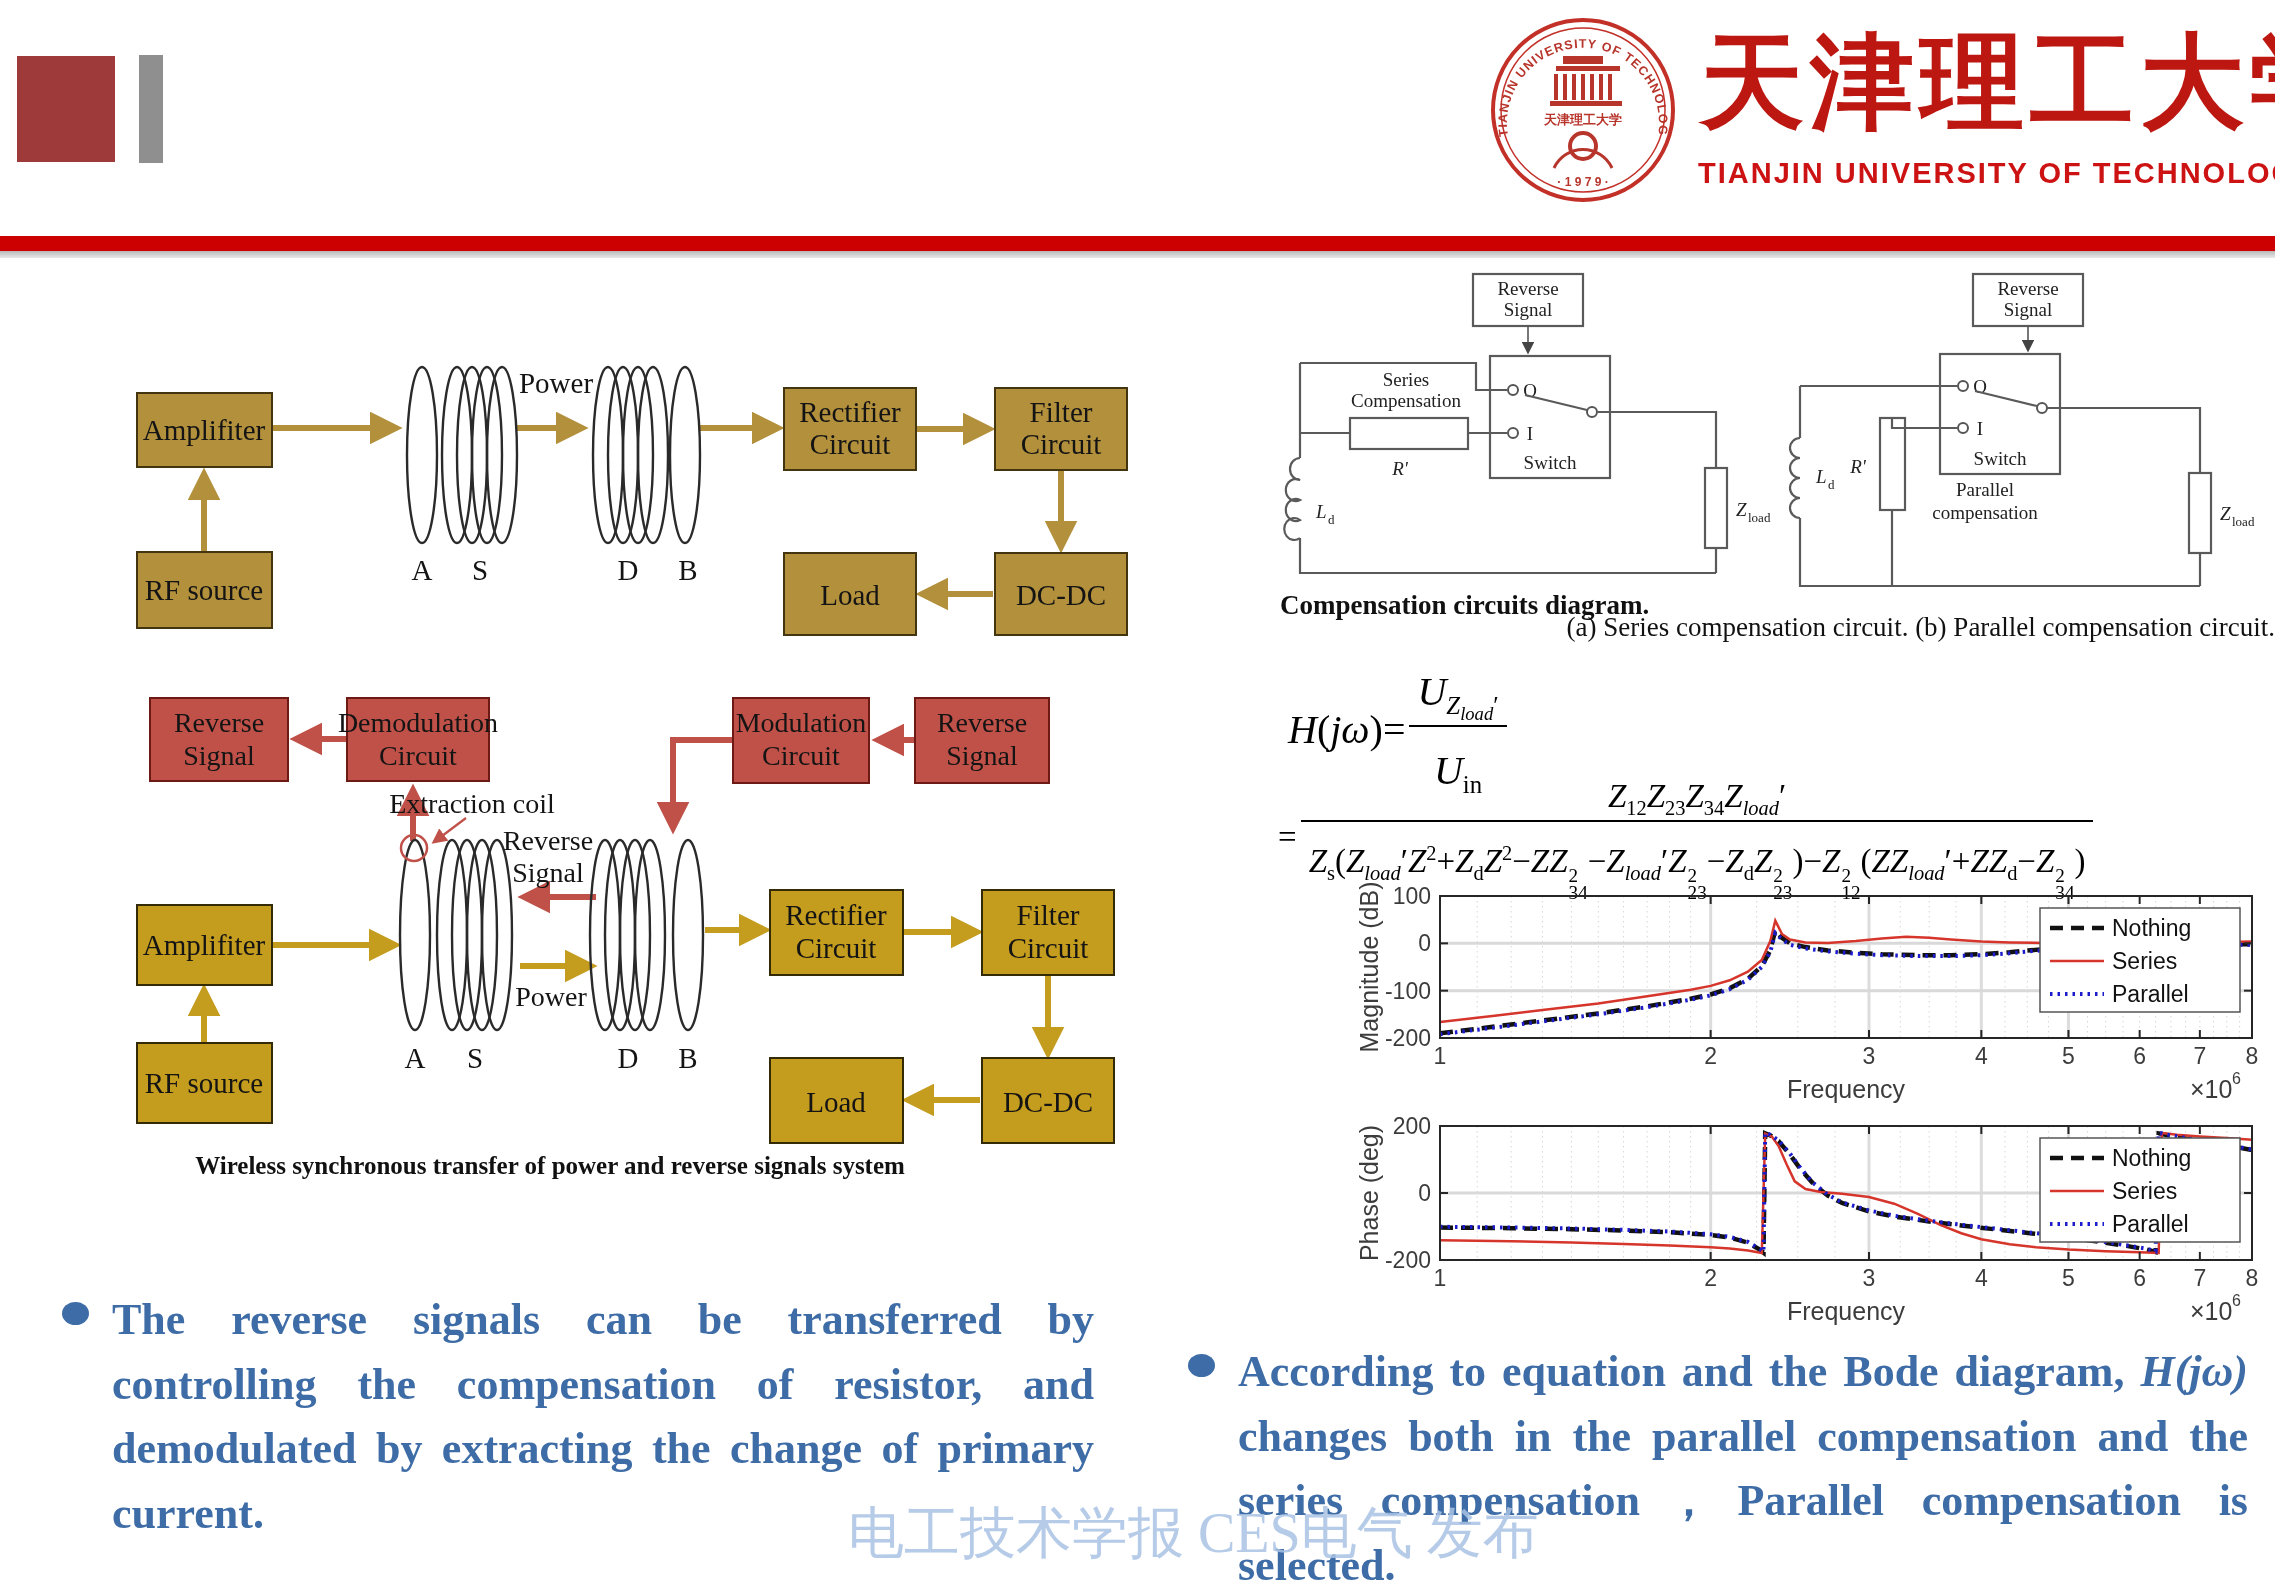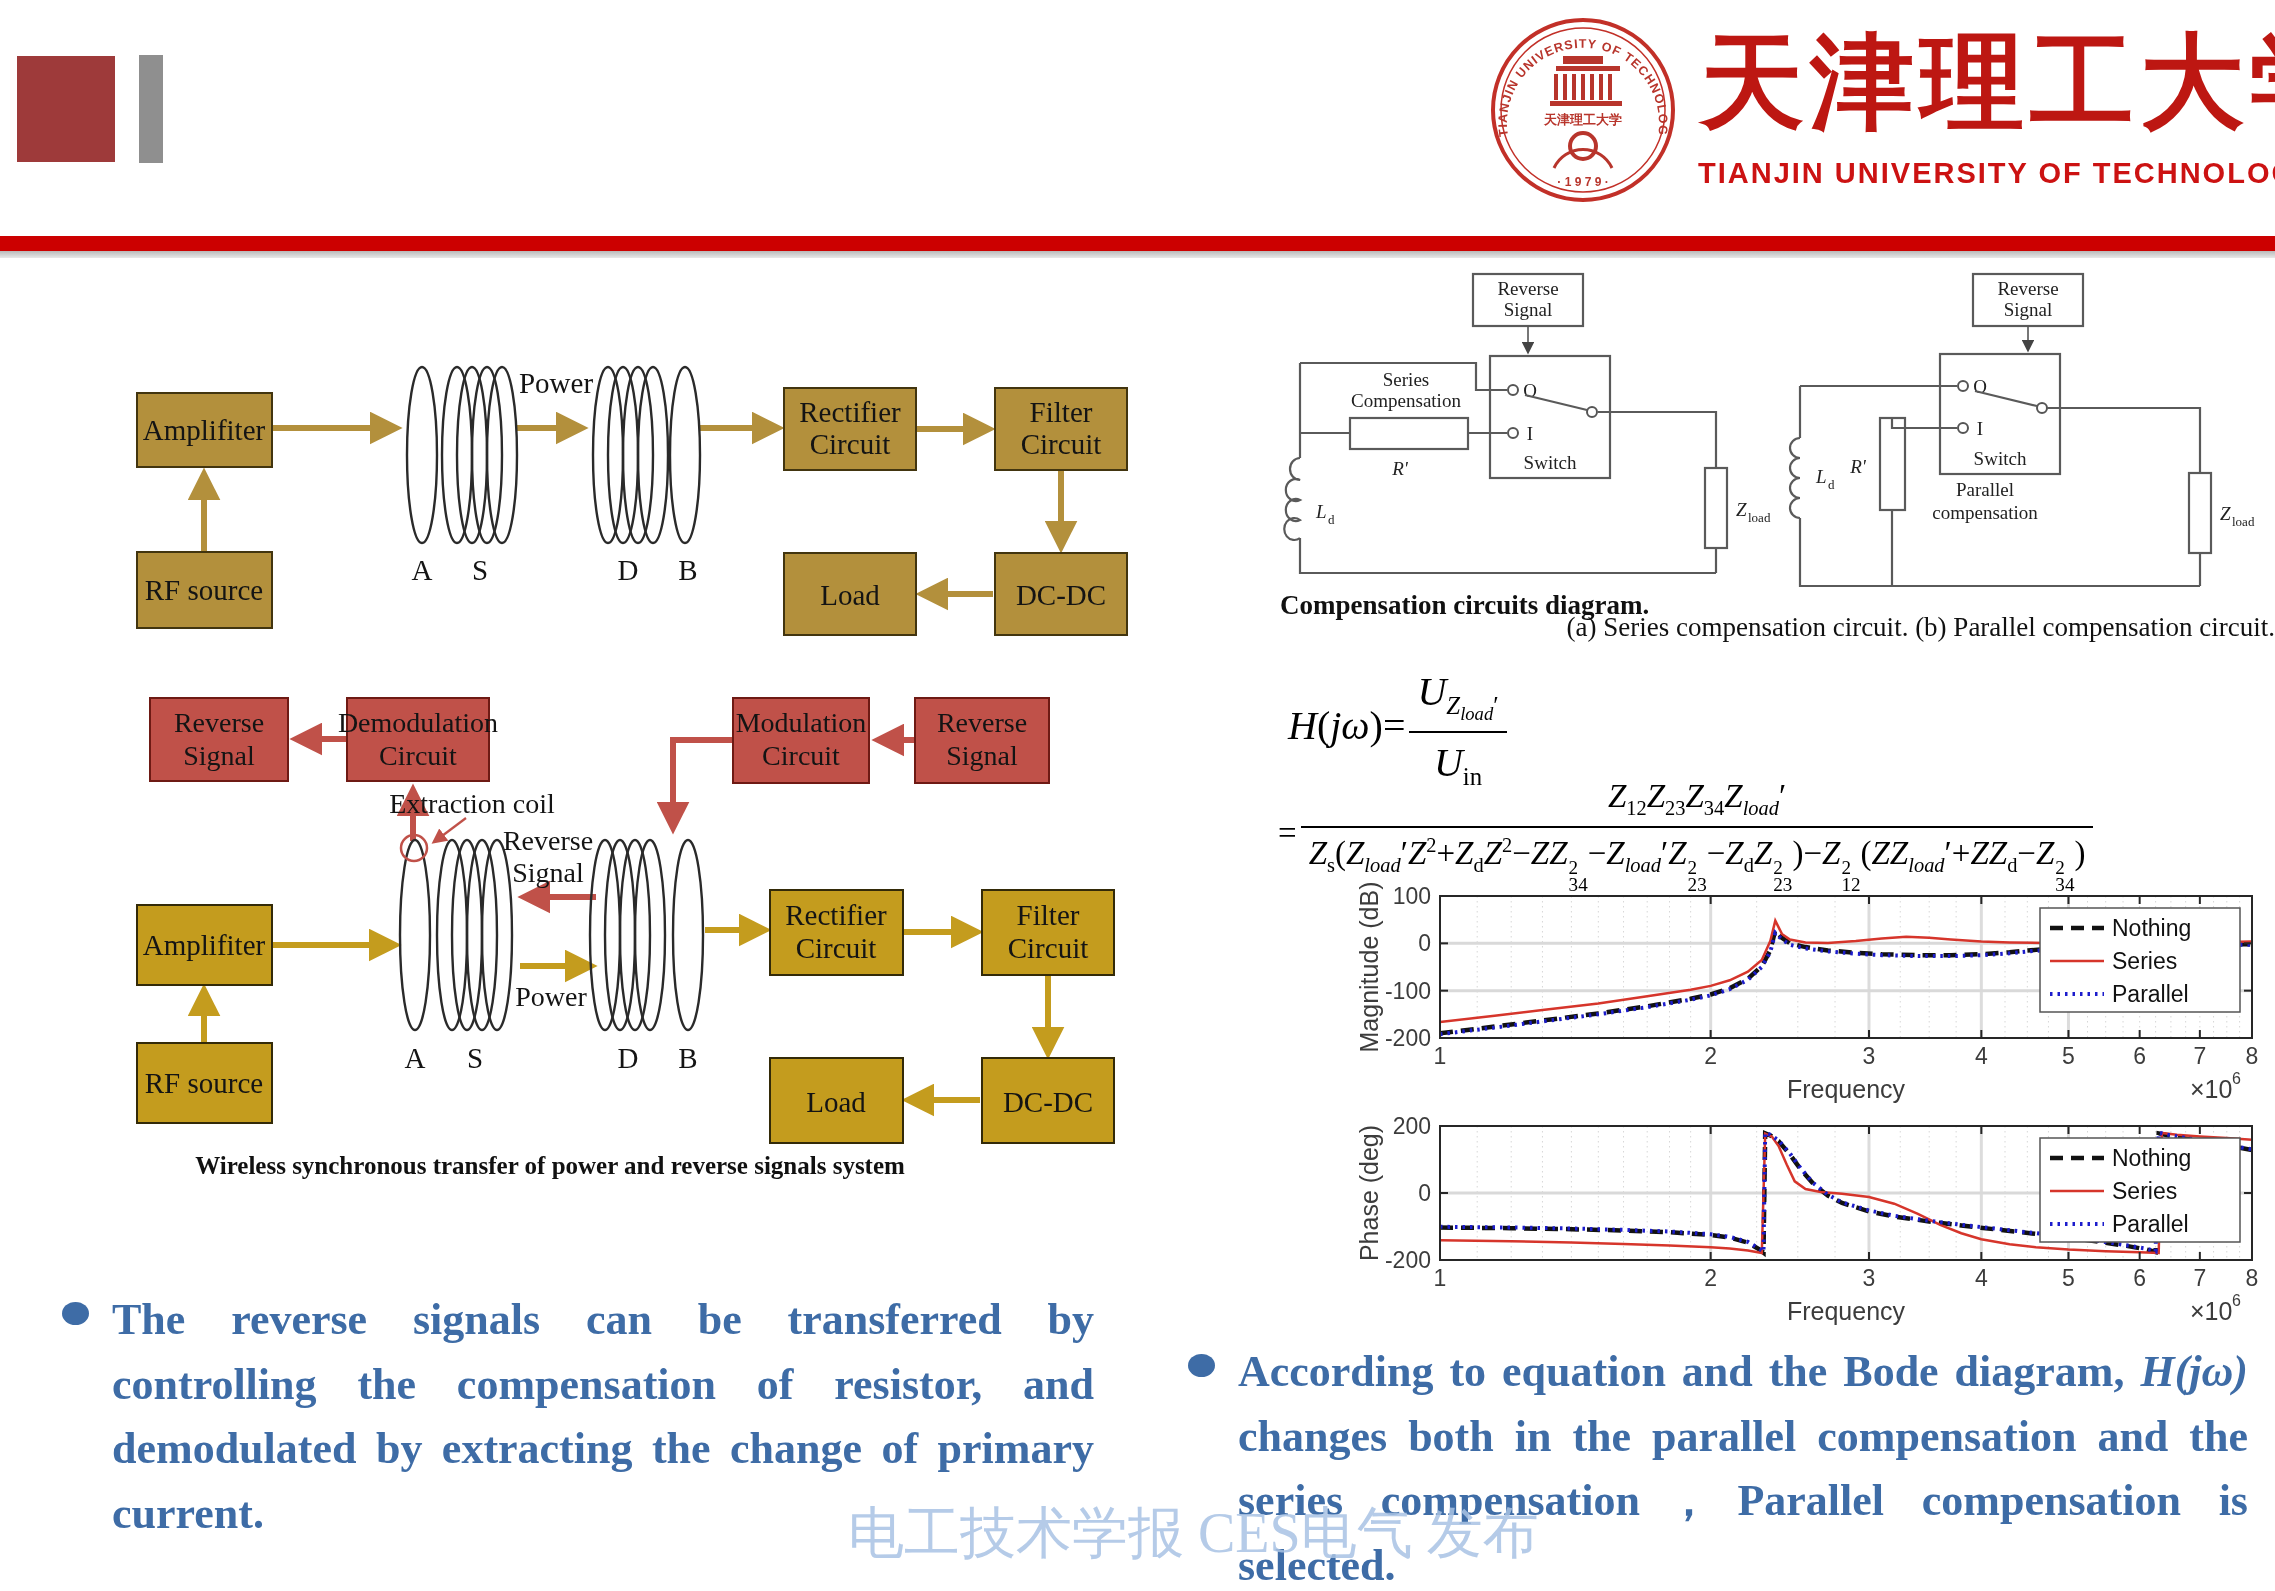--- a/index.html
+++ b/index.html
@@ -36,22 +36,22 @@
   .cts{font-family:"Liberation Serif",serif;font-size:13px;fill:#222;}
   .term{fill:#fff;stroke:#555;stroke-width:2;}
   
   #d2-caption{position:absolute;left:60px;top:1152px;width:980px;text-align:center;font-weight:bold;
               font-size:25px;color:#111;}
   #circ-caption1{position:absolute;left:1280px;top:590px;width:995px;text-align:left;font-weight:bold;font-size:27px;color:#111;}
   #circ-caption2{position:absolute;left:1280px;top:612px;width:995px;text-align:right;font-weight:normal;font-size:27px;color:#111;}
   #eq1{position:absolute;left:1288px;top:668px;font-size:40px;color:#000;}
   #eq2{position:absolute;left:1278px;top:778px;font-size:33px;color:#000;}
   .frac{display:inline-block;vertical-align:middle;text-align:center;margin:0 4px;}
-  .fnum{display:block;border-bottom:2.5px solid #000;padding:0 8px 6px;}
-  .fden{display:block;padding:6px 8px 0;}
+  .fnum{display:block;border-bottom:2.5px solid #000;padding:0 8px 0;}
+  .fden{display:block;padding:20px 8px 0;}
   sub{font-size:0.62em;}
   sup{font-size:0.62em;}
   .n2{font-size:0.75em;}
   .ss{display:inline-flex;flex-direction:column;align-items:flex-start;vertical-align:-0.55em;line-height:1;font-size:0.58em;margin-left:1px;}
   .ss .t{display:block;}
   .ss .b{display:block;margin-top:-0.12em;}
   
   .tick{font-family:"Liberation Sans",sans-serif;font-size:23px;fill:#3c3c3c;}
   .ticksmall{font-family:"Liberation Sans",sans-serif;font-size:16px;fill:#3c3c3c;}
   .axlabel{font-family:"Liberation Sans",sans-serif;font-size:25px;fill:#3c3c3c;}

